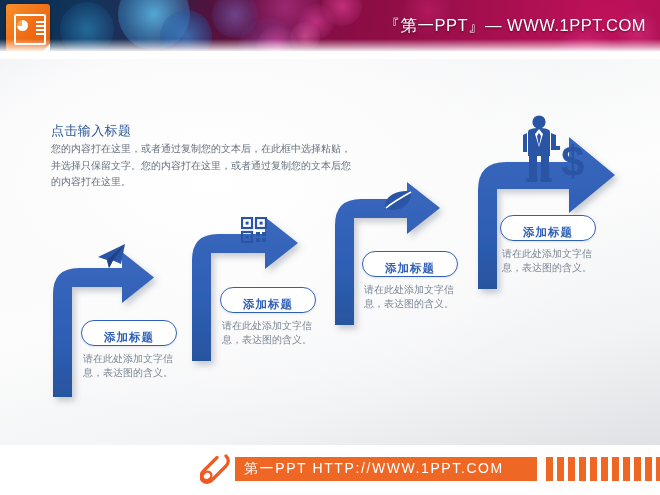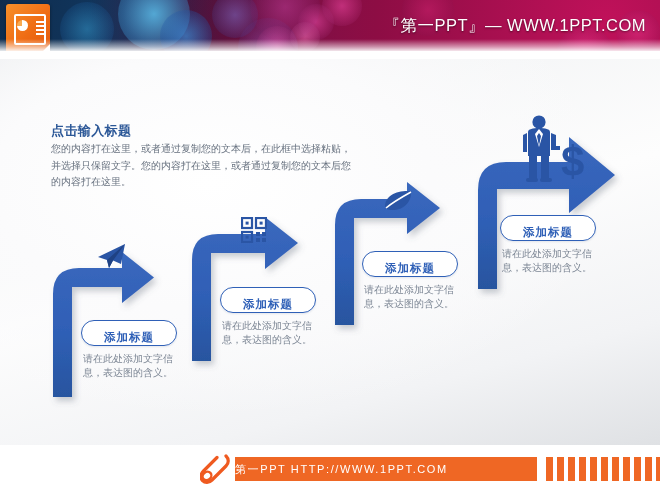--- a/index.html
+++ b/index.html
@@ -59,21 +59,21 @@
   
   .body-area{
     position:absolute;left:0;top:59px;width:660px;height:386px;
     background:
       radial-gradient(ellipse 520px 300px at 32% 32%, #ffffff 0%, #fbfbfc 42%, rgba(250,250,251,0) 78%),
       linear-gradient(165deg,#e9ebed 0%,#f5f6f7 22%,#fdfdfd 48%,#f2f3f5 78%,#dfe1e4 100%);
   }
 
   .headline{
     position:absolute;left:51px;top:63px;
-    color:#2b5797;font-size:13px;font-weight:bold;letter-spacing:.4px;
+    color:#2b5797;font-size:13px;font-weight:normal;letter-spacing:.4px;
   }
   .paragraph{
     position:absolute;left:51px;top:82px;width:300px;
     color:#67717f;font-size:10px;line-height:16.5px;text-align:justify;
   }
 
   
   .stage{position:absolute;left:0;top:59px;width:660px;height:386px;}
   .arrow-svg{position:absolute;left:0;top:0;width:660px;height:386px;}
 
@@ -95,21 +95,21 @@
 
   
   .footer{
     position:absolute;left:0;top:445px;width:660px;height:50px;background:#ffffff;
   }
   .foot-bar{
     position:absolute;left:235px;top:12px;height:24px;width:302px;
     background:#ef6724;display:flex;align-items:center;
   }
   .foot-bar span{
-    color:#ffffff;font-size:11px;letter-spacing:1.6px;white-space:nowrap;
+    color:#ffffff;font-size:14px;letter-spacing:1.6px;padding-left:9px;white-space:nowrap;
   }
   .stripes{position:absolute;left:546px;top:12px;height:24px;width:114px;
     background:repeating-linear-gradient(to right,#ef6724 0 7px,#ffffff 7px 11px);}
   .clip-icon{position:absolute;left:200px;top:8px;width:34px;height:32px;}
 </style>
 </head>
 <body>
 
 <div class="slide">
 

